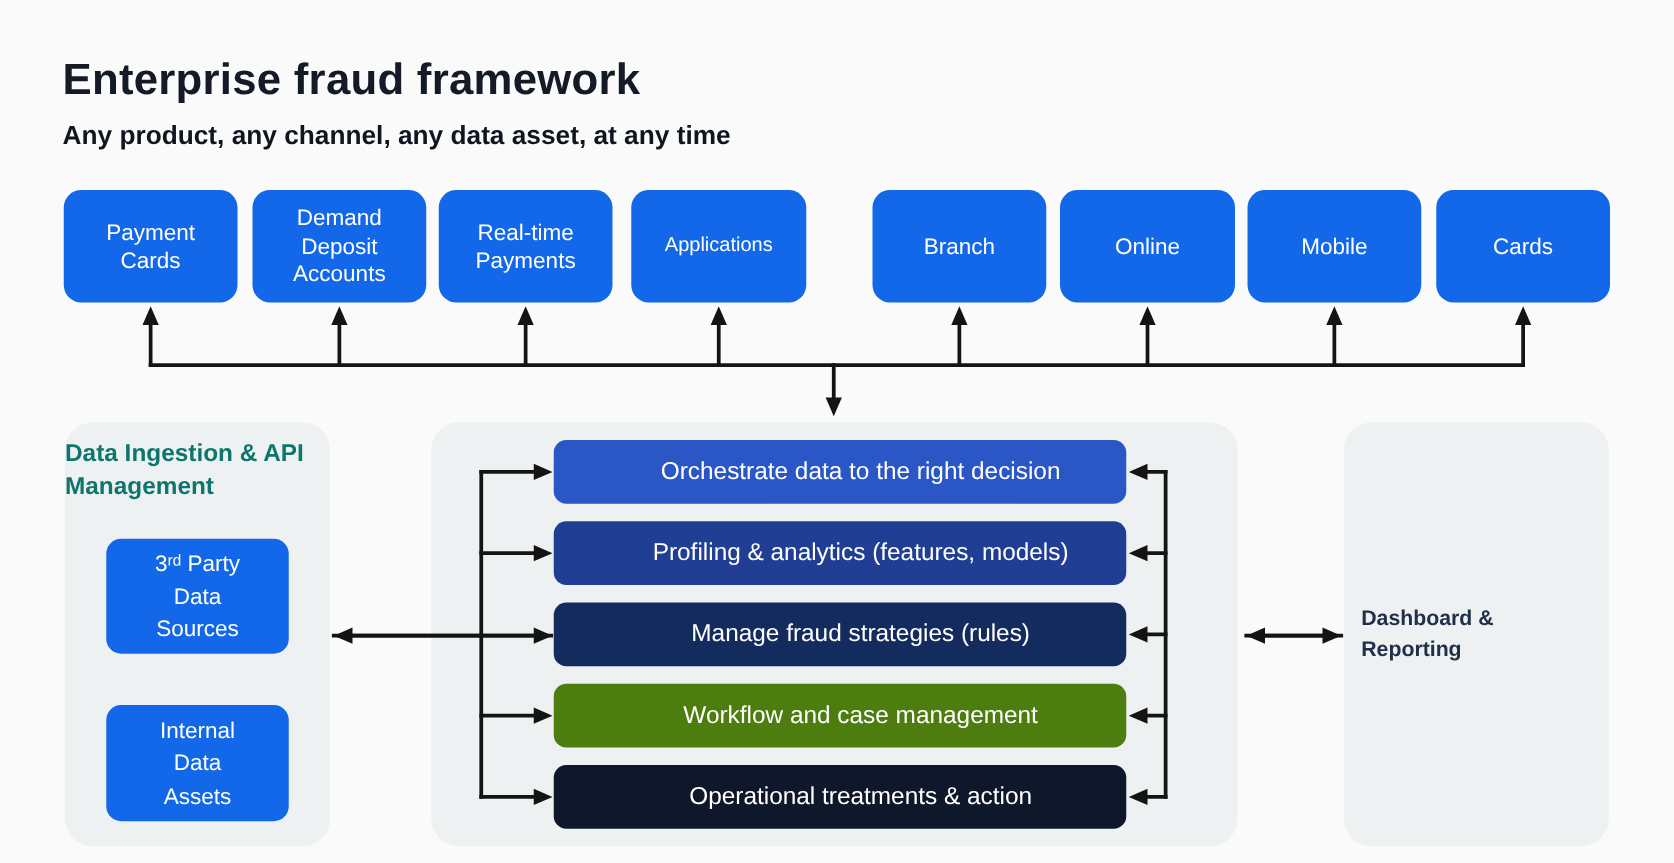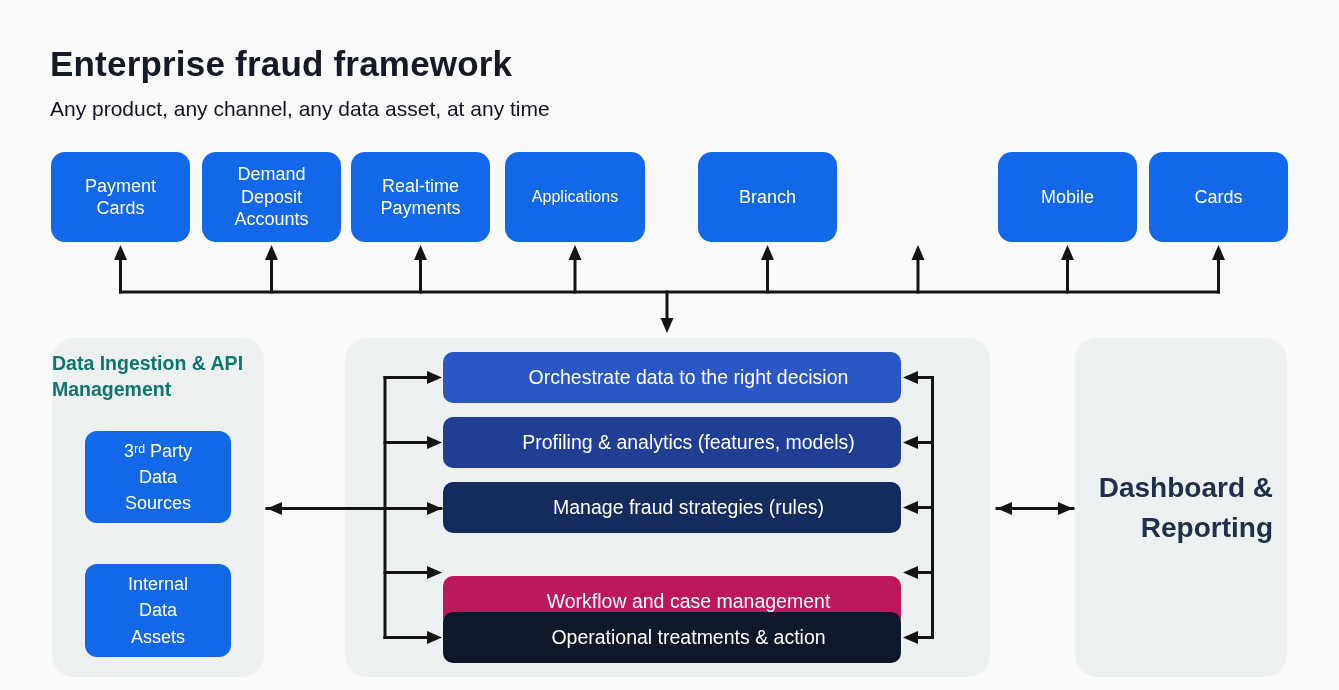--- a/index.html
+++ b/index.html
@@ -9,21 +9,21 @@
     background:#fafafa; overflow:hidden;
     font-family:"Liberation Sans", sans-serif;
     color:#16202e;
   }
   .page-title {
     position:absolute; left:50px; top:44px;
     font-size:35px; font-weight:600; letter-spacing:0.2px; color:#141b26;
   }
   .page-subtitle {
     position:absolute; left:50px; top:97px;
-    font-size:21px; font-weight:400; color:#10161f;
+    font-size:21px; font-weight:700; color:#10161f;
   }
   .top-box {
     position:absolute; top:152px; height:90px;
     border-radius:14px; color:#fff;
     display:flex; align-items:center; justify-content:center;
     text-align:center; font-size:18px; font-weight:500; line-height:1.25;
     padding:6px 8px;
   }
   .top-box.small-label { font-size:16px; }
   .connector-svg { position:absolute; left:0; top:0; width:1339px; height:690px; pointer-events:none; }
@@ -49,52 +49,53 @@
   .side-box-2 { top:226px; height:93px; }
   .flow-bar {
     position:absolute; left:98px; width:458px; height:51px;
     border-radius:10px; color:#fff;
     display:flex; align-items:center; justify-content:center;
     text-align:center; font-size:19.5px; font-weight:500;padding-left:33px;
   }
   .bar-1 { top:14px; }  .bar-2 { top:79px; }  .bar-3 { top:144px; }
   .bar-4 { top:209px; } .bar-5 { top:274px; }
   .right-heading {
-    text-align:right; font-size:28px; font-weight:600; line-height:1.42; color:#20304a;
+    text-align:left; font-size:17px; font-weight:600; line-height:1.42; color:#20304a;
     padding:0 14px;
   }
 </style>
 </head>
 <body>
 
 <div class="canvas">
 
   <div class="page-title">Enterprise fraud framework</div>
   <div class="page-subtitle">Any product, any channel, any data asset, at any time</div>
 
   <div class="top-box" style="left: 51px; width: 139px; background: rgb(18, 104, 232);">Payment Cards</div>
   <div class="top-box" style="left: 202px; width: 139px; background: rgb(18, 104, 232);">Demand Deposit Accounts</div>
   <div class="top-box" style="left: 351px; width: 139px; background: rgb(18, 104, 232);">Real-time Payments</div>
   <div class="top-box small-label" style="left: 505px; width: 140px; background: rgb(18, 104, 232);">Applications</div>
 
   <div class="top-box" style="left: 698px; width: 139px; background: rgb(18, 104, 232);">Branch</div>
+  <div class="top-box" style="left: 848px; width: 140px; background: rgb(18, 104, 232);">Online</div>
   <div class="top-box" style="left: 998px; width: 139px; background: rgb(18, 104, 232);">Mobile</div>
   <div class="top-box" style="left: 1149px; width: 139px; background: rgb(18, 104, 232);">Cards</div>
 
   <div class="panel panel-left">
     <div class="panel-heading">Data Ingestion &amp; API Management</div>
     <div class="side-box side-box-1" style="background: rgb(18, 104, 232);">3ʳᵈ Party Data Sources</div>
     <div class="side-box side-box-2" style="background: rgb(18, 104, 232);">Internal Data Assets</div>
   </div>
 
   <div class="panel panel-center">
     <div class="flow-bar bar-1" style="background: rgb(43, 87, 198);">Orchestrate data to the right decision</div>
     <div class="flow-bar bar-2" style="background: rgb(31, 62, 148);">Profiling &amp; analytics (features, models)</div>
     <div class="flow-bar bar-3" style="background: rgb(20, 43, 94);">Manage fraud strategies (rules)</div>
-    <div class="flow-bar bar-4" style="background: #be185d; margin-top: 29px;">Workflow and case management</div>
+    <div class="flow-bar bar-4" style="background: #4d7c0f;">Workflow and case management</div>
     <div class="flow-bar bar-5" style="background: #0f172a;">Operational treatments &amp; action</div>
   </div>
 
   <div class="panel panel-right">
     <div class="right-heading">Dashboard &amp; Reporting</div>
   </div>
 
   <svg class="connector-svg" viewBox="0 0 1339 690" xmlns="http://www.w3.org/2000/svg">
     <defs>
       <marker id="ah" markerUnits="userSpaceOnUse" markerWidth="18" markerHeight="18" refX="10" refY="9" orient="auto">

